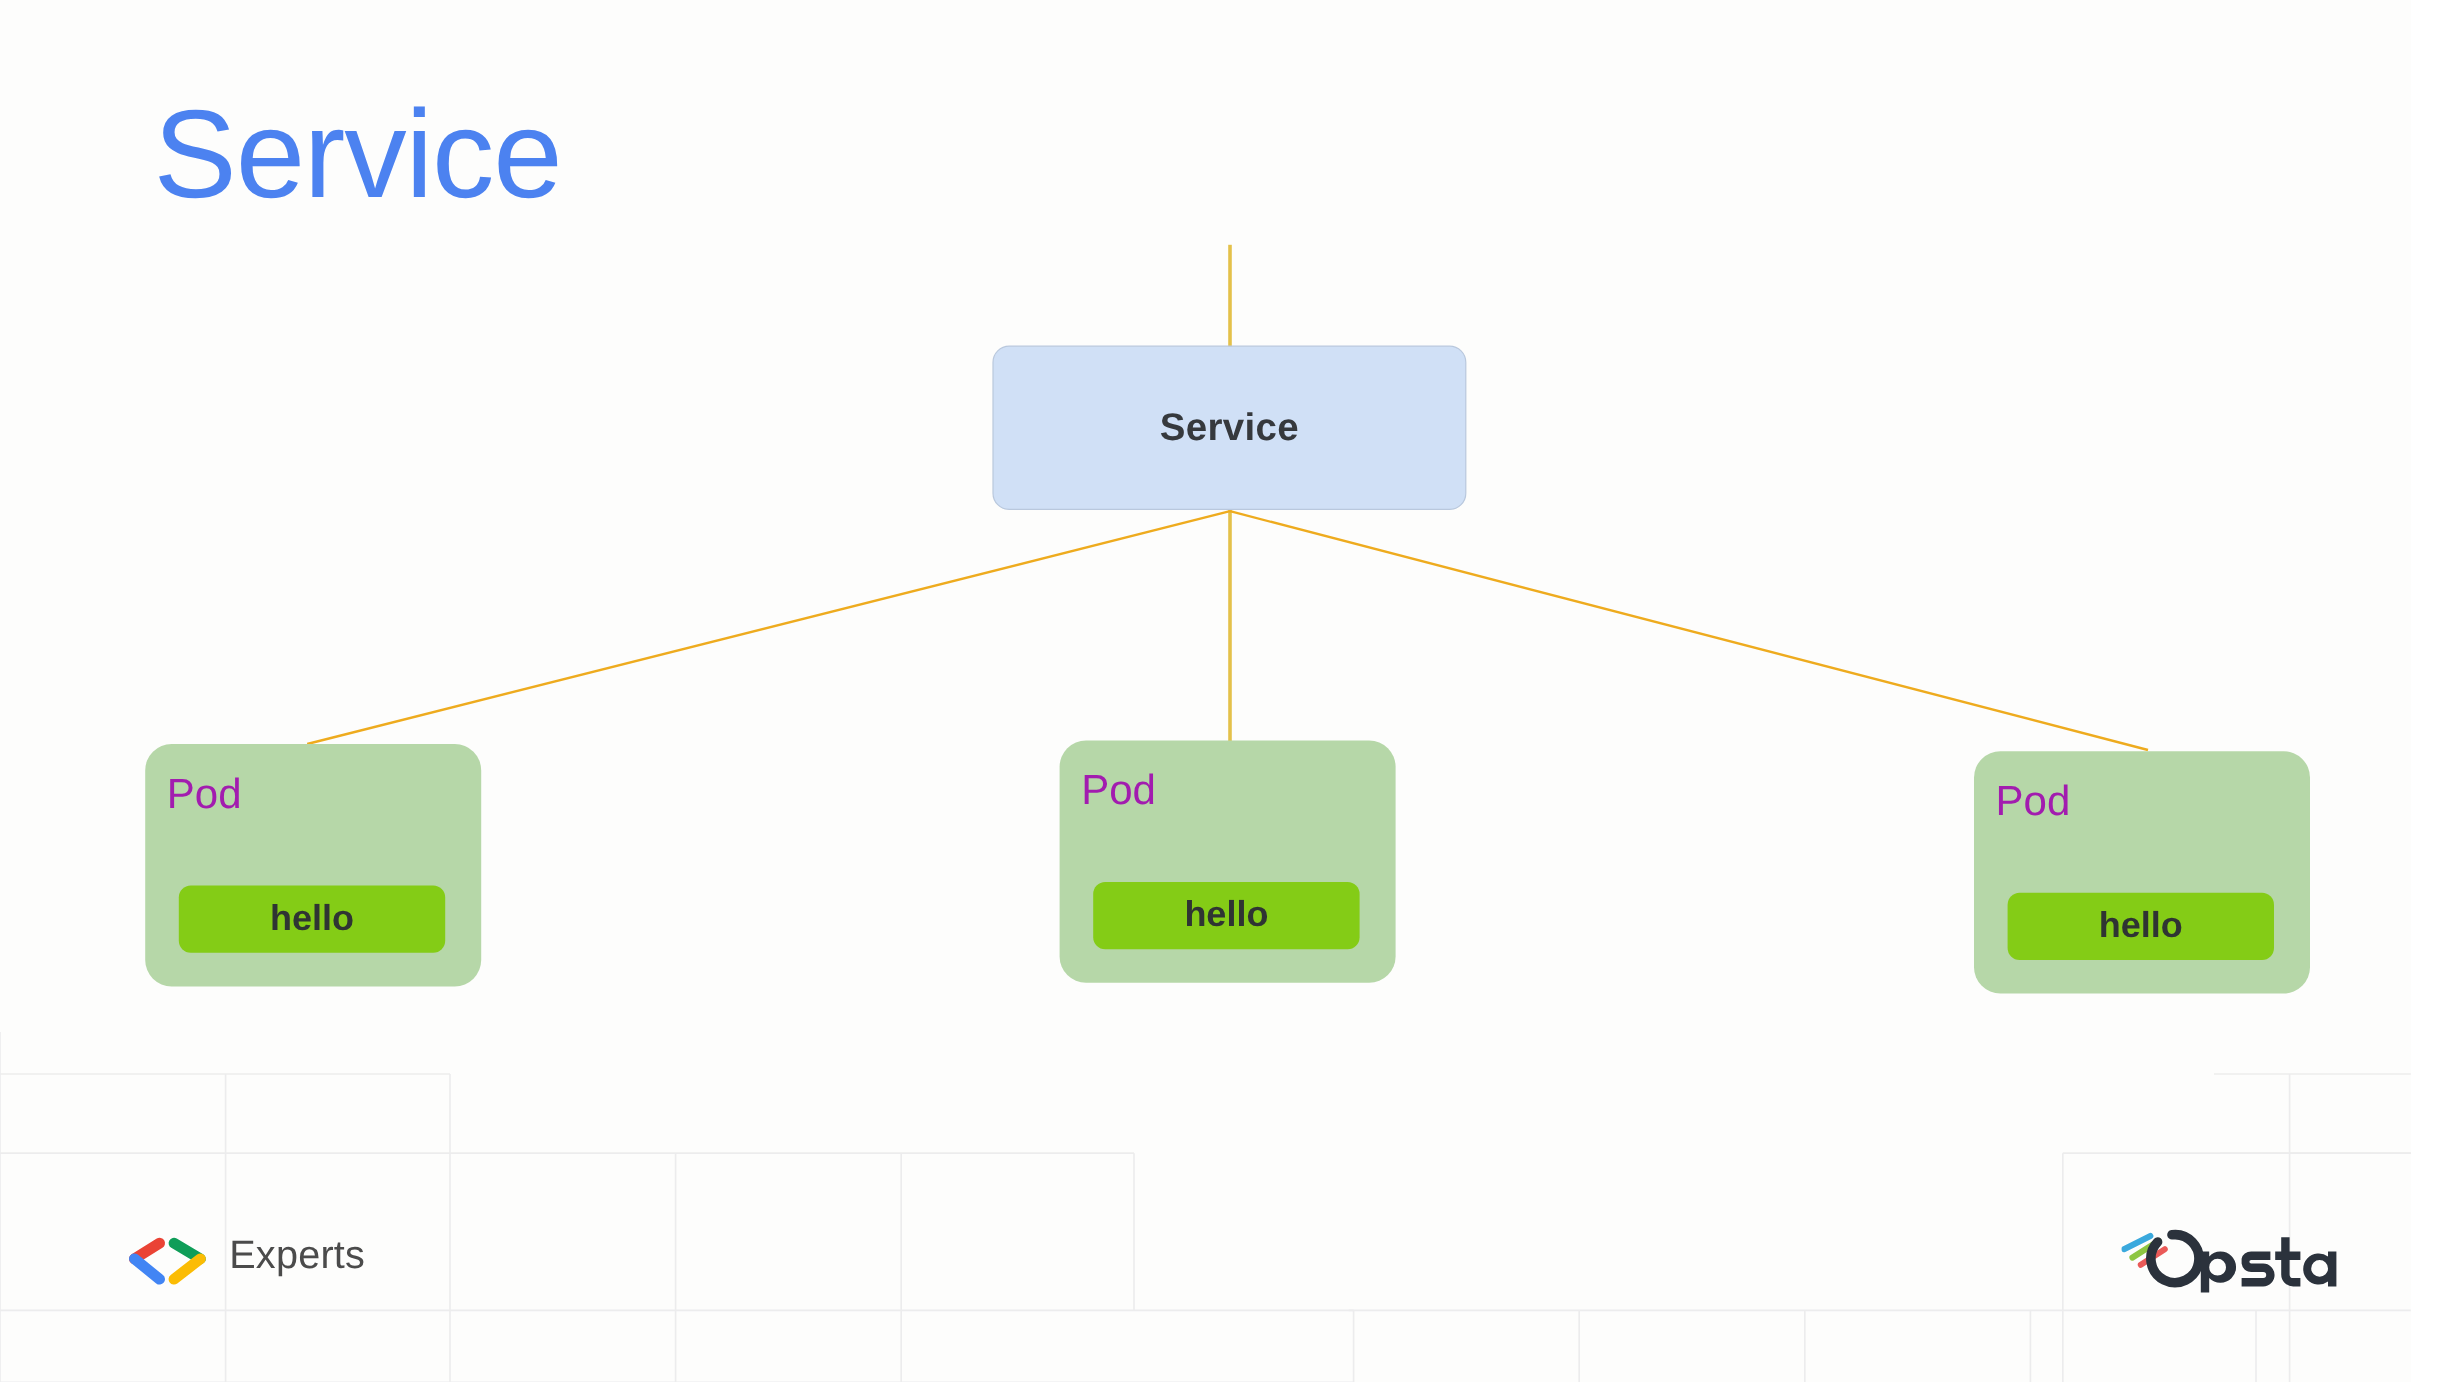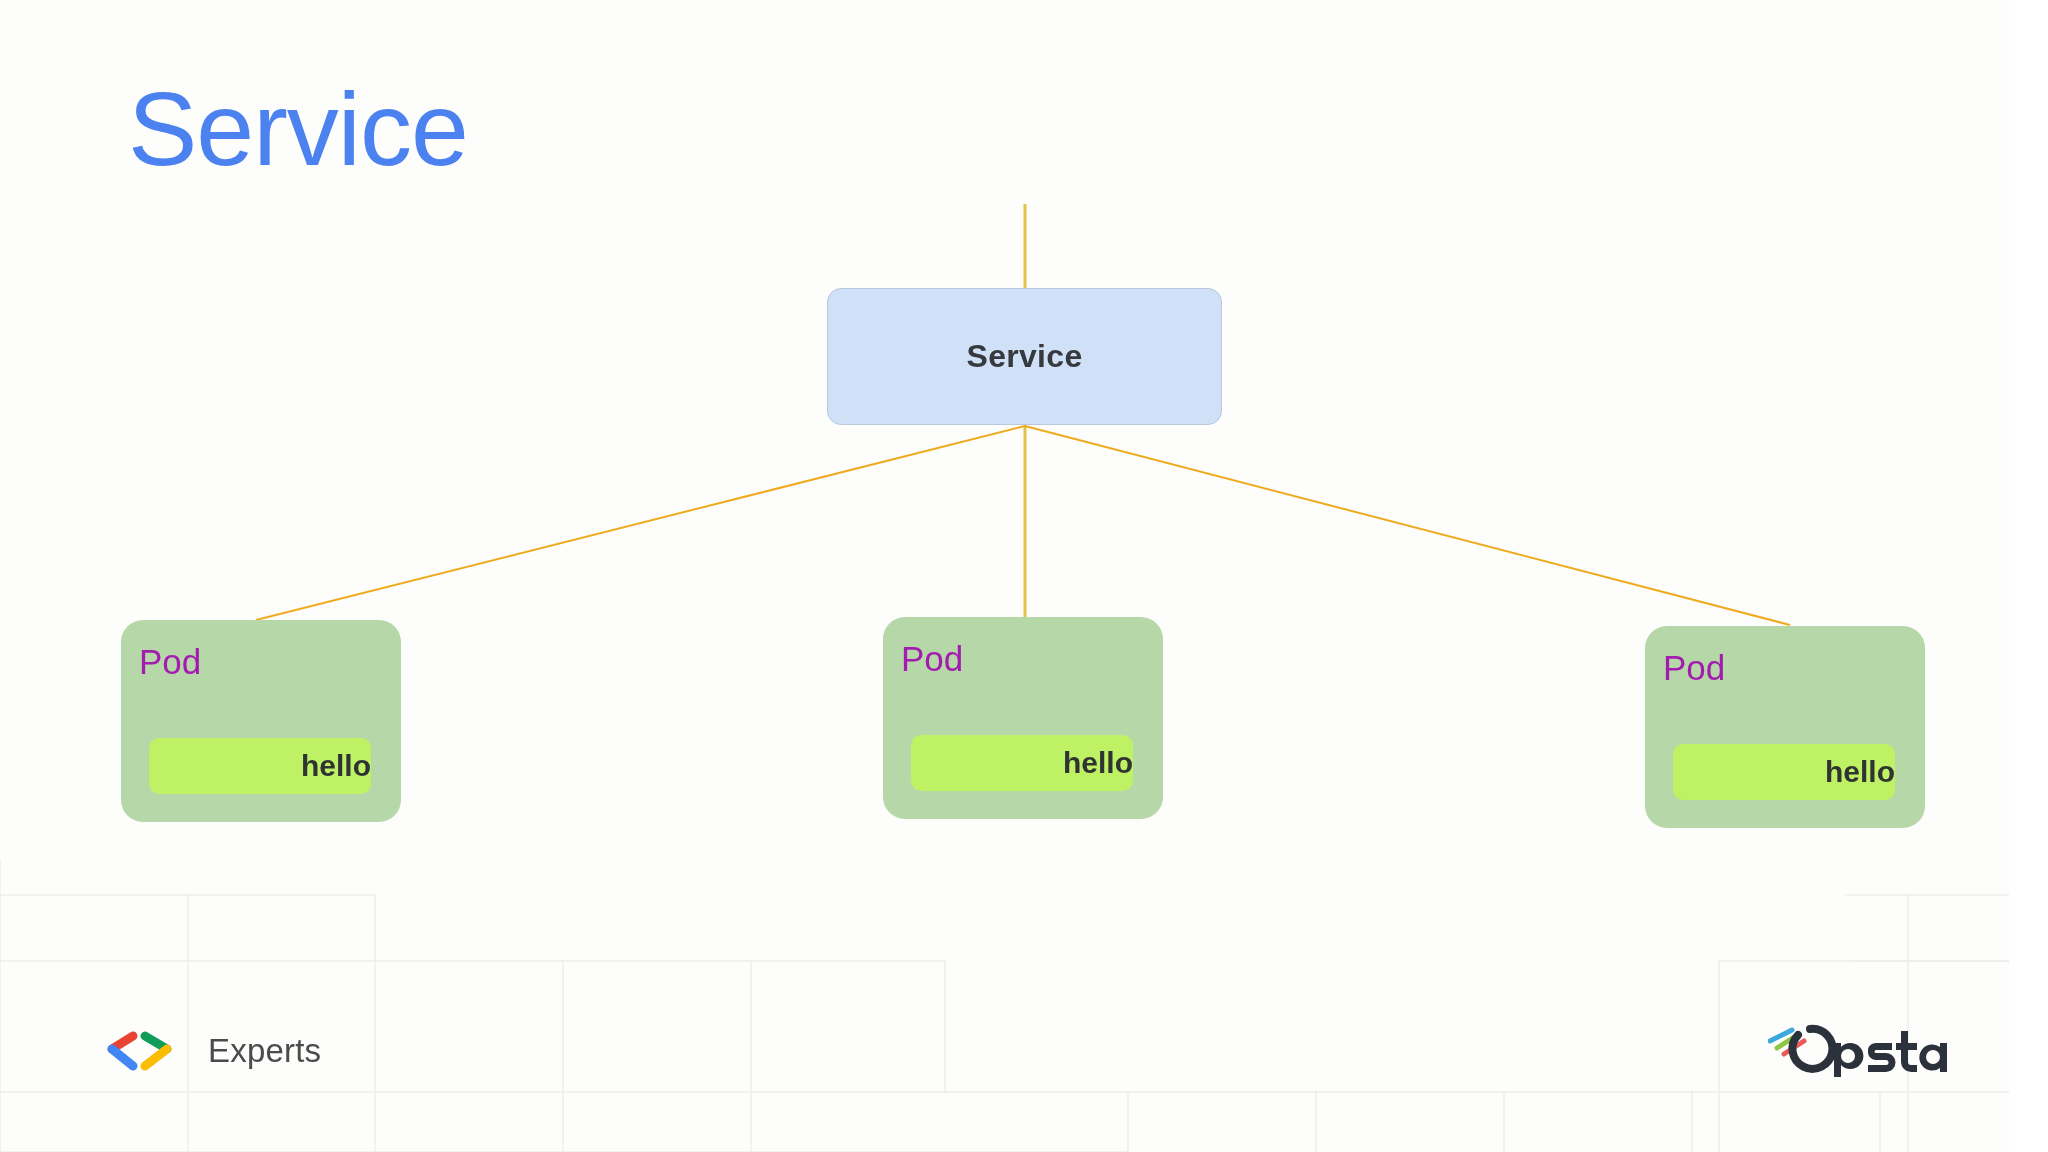--- a/index.html
+++ b/index.html
@@ -90,44 +90,43 @@
     font-size: 35px;
     font-weight: 400;
     color: #a21caf;
   }
   .pod-node .container-chip {
     position: absolute;
     left: 28px;
     bottom: 28px;
     width: 222px;
     height: 56px;
-    background: #bef264;
+    background: #84cc16;
     border-radius: 10px;
     display: flex;
     align-items: center;
-    justify-content: flex-end;
+    justify-content: center;
   }
   .pod-node .container-chip .chip-label {
     font-size: 30px;
     font-weight: bold;
     color: #2f3433;
   }
 
   #pod-0 { left: 121px;  top: 620px; }
   #pod-1 { left: 883px;  top: 617px; }
   #pod-2 { left: 1645px; top: 626px; }
 
   
   .gde-logo {
     position: absolute;
     left: 103px;
     top: 1027px;
     display: flex;
-    align-items: center;
-    gap: 31px;
+    gap: 14px;
   }
   .gde-logo .gde-mark { width: 74px; height: 48px; display: block; }
   .gde-logo .gde-text {
     font-size: 33px;
     font-weight: 400;
     color: #4b4b4b;
     letter-spacing: 0.2px;
   }
 
   .opsta-logo {

